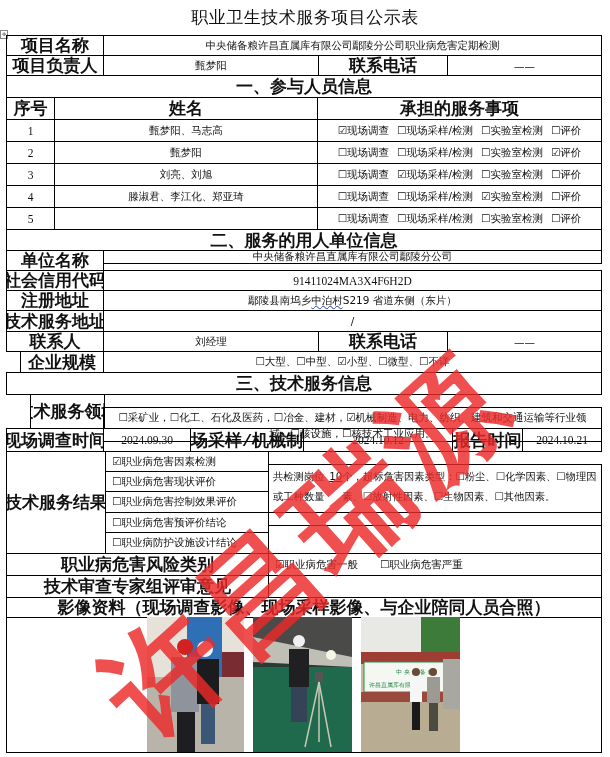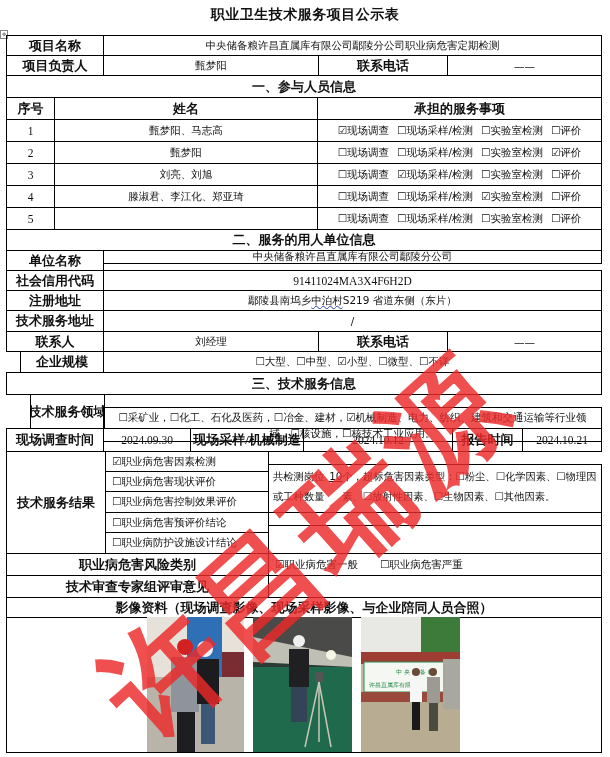--- a/index.html
+++ b/index.html
@@ -1,20 +1,20 @@
 <!DOCTYPE html>
 <html><head>
 <meta charset="utf-8">
 <style>
   html,body{margin:0;padding:0;background:#fff;}
   body{width:610px;height:757px;position:relative;overflow:hidden;font-family:"DejaVu Sans","Liberation Sans",sans-serif;color:#111;}
-  .title{position:absolute;left:0;top:6px;width:610px;text-align:center;font-family:"DejaVu Serif","Liberation Serif",serif;font-size:14px;font-weight:bold;letter-spacing:0.5px;}
+  .title{position:absolute;left:0;top:6px;width:610px;text-align:center;font-family:"DejaVu Serif","Liberation Serif",serif;font-size:17px;font-weight:normal;letter-spacing:0.5px;}
   .anchor{position:absolute;left:0;top:30px;width:6px;height:7px;border:1px solid #888;font-size:5px;line-height:6px;text-align:center;color:#555;}
   .c{position:absolute;box-sizing:border-box;border:1px solid #000;display:flex;align-items:center;justify-content:center;font-size:10.5px;text-align:center;overflow:hidden;white-space:nowrap;}
-  .b{font-weight:bold;font-family:Liberation Serif, serif;font-size:13px;}
+  .b{font-weight:bold;font-family:Liberation Mono, monospace;font-size:17px;}
   .l{justify-content:flex-start;padding-left:6px;}
   .wrap{white-space:normal;line-height:18px;padding:0 6px;margin-top:13px;}
   .duties span{margin:0 4px;}
   .num{font-family:"Liberation Serif","DejaVu Serif",serif;font-size:11.5px;}
   .u{text-decoration:underline;}
   .squig{text-decoration:underline wavy #2b3fb3;text-decoration-thickness:1px;}
   .watermark{position:absolute;pointer-events:none;color:rgba(236,40,40,0.82);font-family:"DejaVu Sans","Liberation Sans",sans-serif;font-weight:bold;font-size:118px;white-space:nowrap;transform-origin:left top;z-index:5;letter-spacing:6px;}
   .photo{position:absolute;top:617px;height:135px;overflow:hidden;border:none;}
   .photo svg{display:block;}
 </style>

